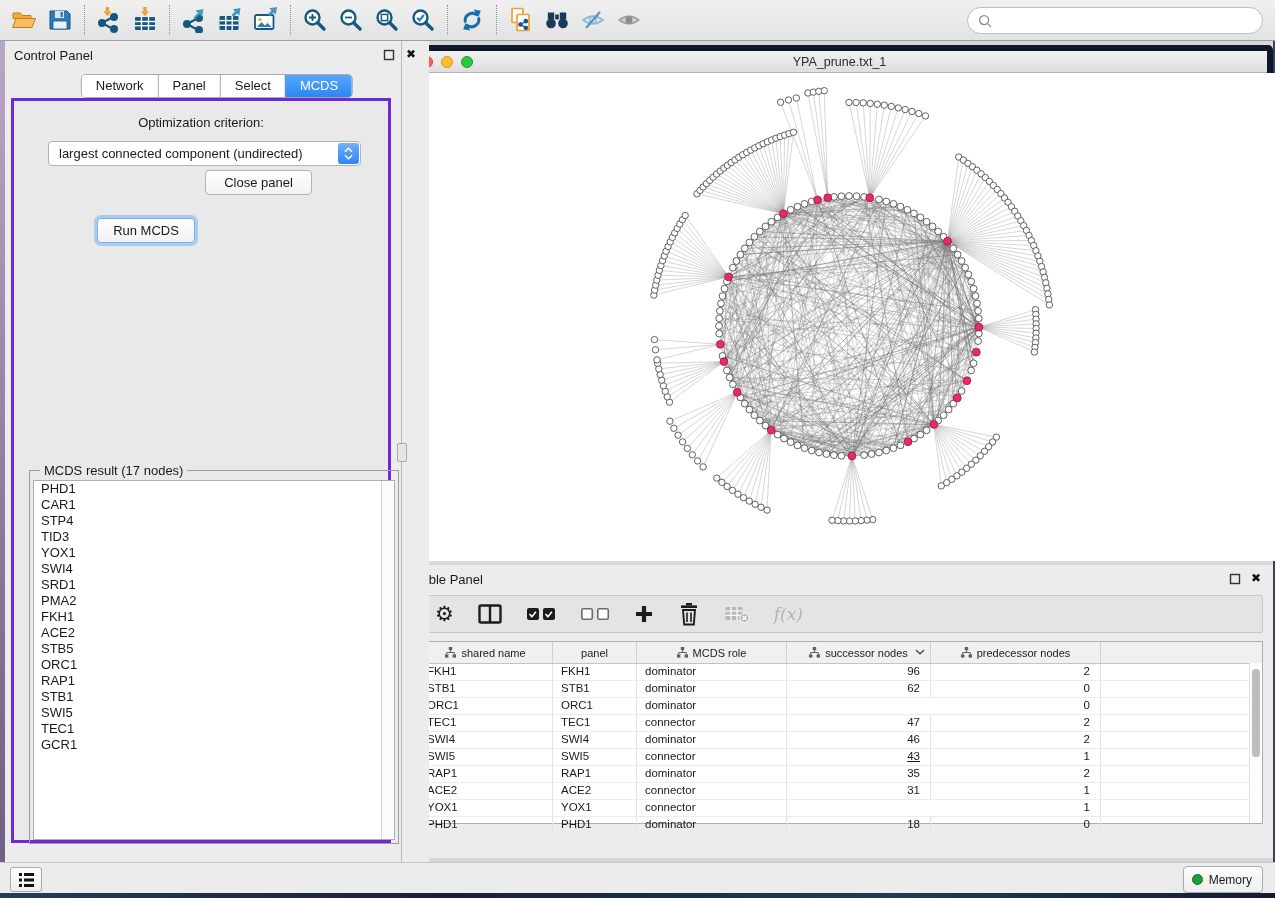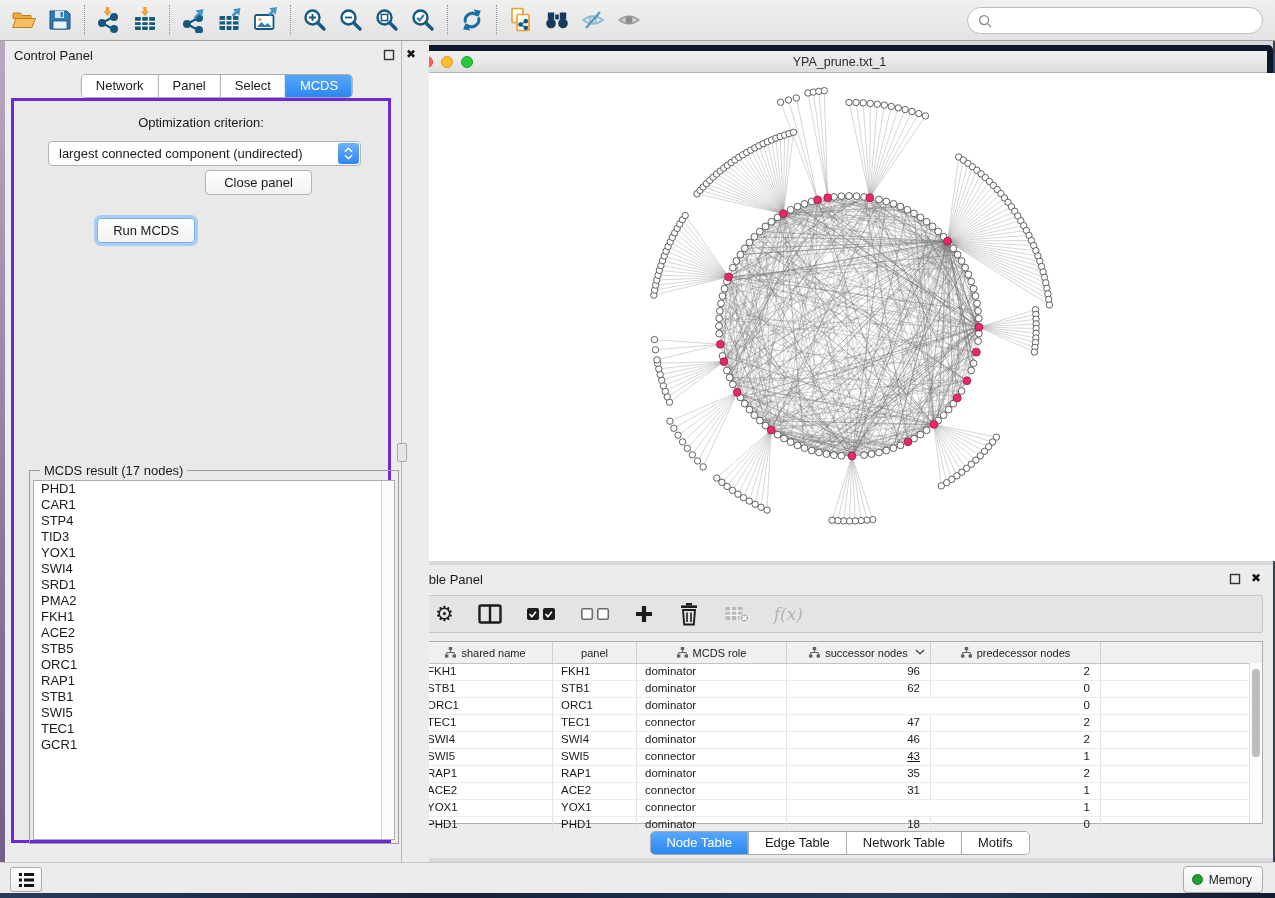--- a/index.html
+++ b/index.html
@@ -1488,26 +1488,20 @@
               <div class="td" style="width: 84px;">PHD1</div>
               <div class="td" style="width: 150px;">dominator</div>
               <div class="td num" style="width: 144px;">18</div>
               <div class="td num" style="width: 170px;">0</div>
             </div>
           </div>
         <div class="tbl-scroll">
             <div class="tbl-thumb"></div>
           </div>
       </div>
-      <div class="tp-tabs seggroup" id="tp-tabs">
-          <div class="seg active">Node Table</div>
-          <div class="seg">Edge Table</div>
-          <div class="seg">Network Table</div>
-          <div class="seg">Motifs</div>
-        </div>
     </div>
   </div>
 
   <div class="control-panel">
     <div class="panel-head">
       <span class="panel-title">Control Panel</span>
       <svg class="ph-float cp-float" viewBox="0 0 12 12">
           <rect x="1.5" y="1.5" width="9" height="9" fill="none" stroke="#333" stroke-width="1.4"></rect>
         </svg>
       <span class="ph-close cp-close">✖</span>

